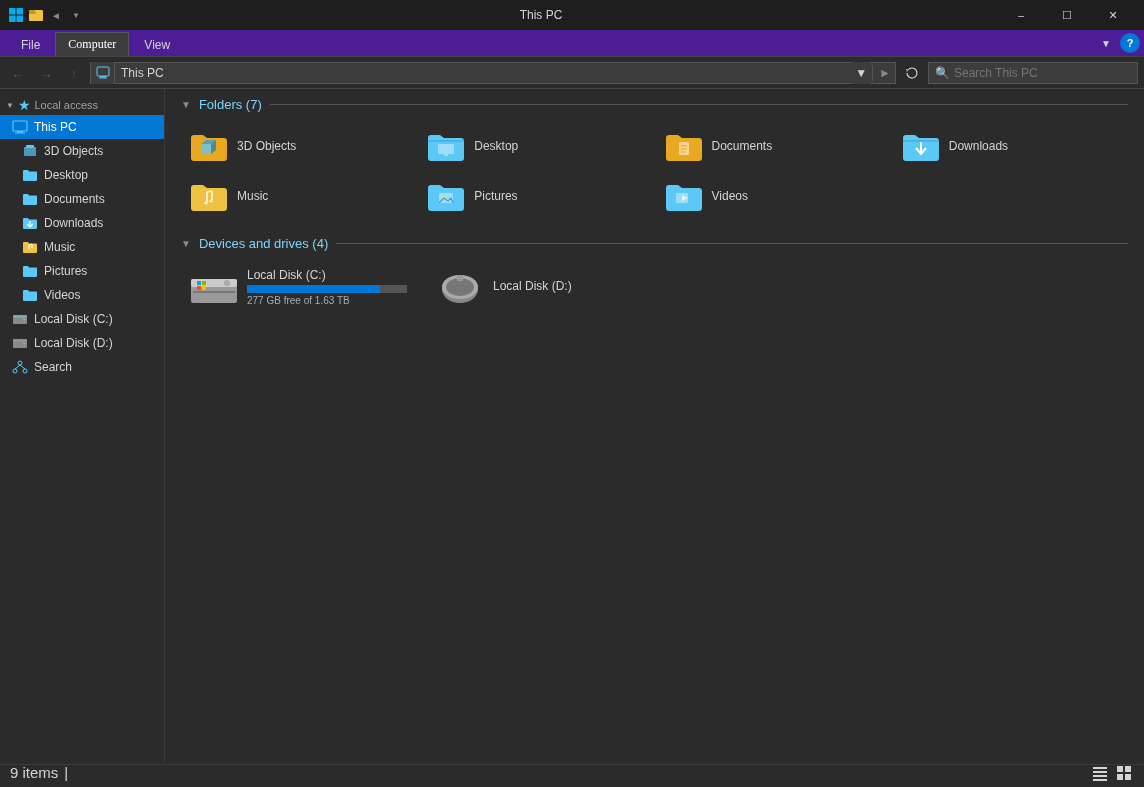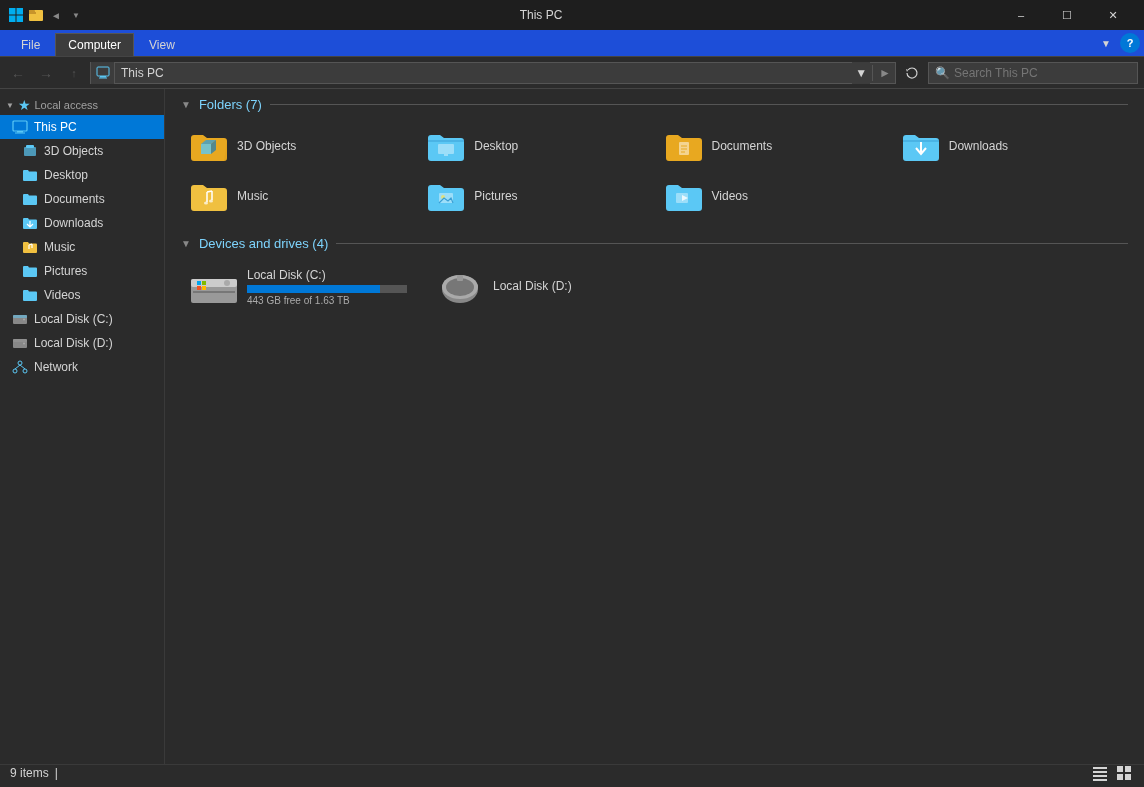--- a/index.html
+++ b/index.html
@@ -7,24 +7,24 @@
 
     
     .title-bar { height: 30px; background: #1e1e1e; display: flex; align-items: center; padding: 0 8px; gap: 8px; }
     .title-bar-icons { display: flex; gap: 4px; align-items: center; }
     .title-icon { width: 16px; height: 16px; display: flex; align-items: center; justify-content: center; }
     .title-text { font-size: 12px; color: #d4d4d4; flex: 1; text-align: center; }
     .window-controls { display: flex; margin-left: auto; }
     .win-btn { width: 46px; height: 30px; display: flex; align-items: center; justify-content: center; cursor: pointer; font-size: 11px; color: #d4d4d4; }
 
     
-    .ribbon { background: #1d4ed8; border-bottom: 1px solid #444; }
+    .ribbon { background: #4c1d95; border-bottom: 1px solid #444; }
     .ribbon-tabs { display: flex; height: 26px; align-items: flex-end; padding: 0 4px; gap: 2px; }
     .ribbon-tab { padding: 4px 12px; font-size: 12px; cursor: pointer; color: #d4d4d4; border: 1px solid transparent; border-bottom: none; }
-    .ribbon-tab.active { background: #3c3c3c; border-color: #555; color: #fff; }
+    .ribbon-tab.active { background: #3c3c3c; border-color: #555; color: #fff; font-family: Liberation Serif, serif; }
     .ribbon-expand { margin-left: auto; width: 20px; height: 20px; display: flex; align-items: center; justify-content: center; color: #d4d4d4; cursor: pointer; }
     .help-btn { width: 20px; height: 20px; border-radius: 50%; background: #0078d7; color: white; display: flex; align-items: center; justify-content: center; font-size: 11px; font-weight: bold; cursor: pointer; margin-left: 4px; }
 
     
     .address-bar { height: 32px; background: #2b2b2b; display: flex; align-items: center; padding: 2px 6px; gap: 4px; border-bottom: 1px solid #444; }
     .nav-btn { width: 24px; height: 24px; display: flex; align-items: center; justify-content: center; color: #888; cursor: pointer; border-radius: 2px; font-size: 14px; }
     .nav-btn.disabled { color: #555; cursor: default; }
     .address-dropdown { width: 18px; height: 22px; background: #3c3c3c; border: 1px solid #555; border-left: none; display: flex; align-items: center; justify-content: center; color: #d4d4d4; cursor: pointer; }
     .refresh-btn { width: 24px; height: 24px; display: flex; align-items: center; justify-content: center; color: #d4d4d4; cursor: pointer; border-radius: 2px; }
     .search-box { width: 210px; height: 22px; background: #3c3c3c; border: 1px solid #555; display: flex; align-items: center; padding: 0 6px; gap: 4px; }
@@ -63,21 +63,21 @@
     .drive-name { font-size: 12px; color: #d4d4d4; margin-bottom: 3px; }
     .drive-bar-bg { height: 8px; background: #555; border-radius: 0; width: 160px; }
     .drive-bar-fill { height: 8px; background: #0078d7; border-radius: 0; }
     .drive-space { font-size: 10px; color: #aaa; margin-top: 2px; }
 
     
     .preview-pane { width: 280px; background: #2b2b2b; border-left: 1px solid #3a3a3a; display: flex; align-items: center; justify-content: center; flex-shrink: 0; }
     .preview-text { color: #888; font-size: 12px; }
 
     
-    .status-bar { height: 16px; background: #2b2b2b; border-top: 1px solid #3a3a3a; display: flex; align-items: center; padding: 0 10px; font-size: 12px; color: #d4d4d4; }
+    .status-bar { height: 16px; background: #2b2b2b; border-top: 1px solid #3a3a3a; display: flex; align-items: center; padding: 0 10px; font-size: 15px; color: #d4d4d4; }
     .status-right { margin-left: auto; display: flex; gap: 4px; }
     .view-btn { width: 20px; height: 20px; display: flex; align-items: center; justify-content: center; cursor: pointer; color: #d4d4d4; }
 
     
     .content-area::-webkit-scrollbar { width: 8px; }
     .content-area::-webkit-scrollbar-track { background: #2b2b2b; }
     .content-area::-webkit-scrollbar-thumb { background: #555; }
     .sidebar::-webkit-scrollbar { width: 6px; }
     .sidebar::-webkit-scrollbar-track { background: #2b2b2b; }
     .sidebar::-webkit-scrollbar-thumb { background: #555; }
@@ -270,21 +270,21 @@
     <div class="sidebar-item">
       <div class="sidebar-icon">
         <svg width="16" height="14" viewBox="0 0 16 14">
             <circle cx="8" cy="3" r="2" fill="none" stroke="#5bc8f5" stroke-width="1"></circle>
             <circle cx="3" cy="11" r="2" fill="none" stroke="#5bc8f5" stroke-width="1"></circle>
             <circle cx="13" cy="11" r="2" fill="none" stroke="#5bc8f5" stroke-width="1"></circle>
             <line x1="8" y1="5" x2="3" y2="9" stroke="#5bc8f5" stroke-width="1"></line>
             <line x1="8" y1="5" x2="13" y2="9" stroke="#5bc8f5" stroke-width="1"></line>
           </svg>
       </div>
-      <span class="sidebar-label">Network</span>
+      <span class="sidebar-label">Search</span>
     </div>
   </div>
 
   <div class="content-area">
 
     <div class="section-header">
       <span class="section-arrow">▼</span>
       <span class="section-title">Folders (7)</span>
       <div class="section-line"></div>
     </div>
@@ -406,21 +406,21 @@
 
             <ellipse cx="38" cy="16" rx="3" ry="3" fill="#aaa"></ellipse>
             <rect x="4" y="24" width="42" height="2" fill="#777"></rect>
           </svg>
         </div>
         <div class="drive-info">
           <div class="drive-name">Local Disk (C:)</div>
           <div class="drive-bar-bg">
             <div class="drive-bar-fill" style="width:83%;"></div>
           </div>
-          <div class="drive-space">443 GB free of 1.63 TB</div>
+          <div class="drive-space">277 GB free of 1.63 TB</div>
         </div>
       </div>
 
       <div class="drive-item">
         <div class="drive-icon">
           <svg width="50" height="40" viewBox="0 0 50 40">
 
             <ellipse cx="25" cy="22" rx="18" ry="14" fill="#888"></ellipse>
             <ellipse cx="25" cy="20" rx="18" ry="12" fill="#aaa"></ellipse>
             <ellipse cx="25" cy="20" rx="14" ry="9" fill="#777"></ellipse>

